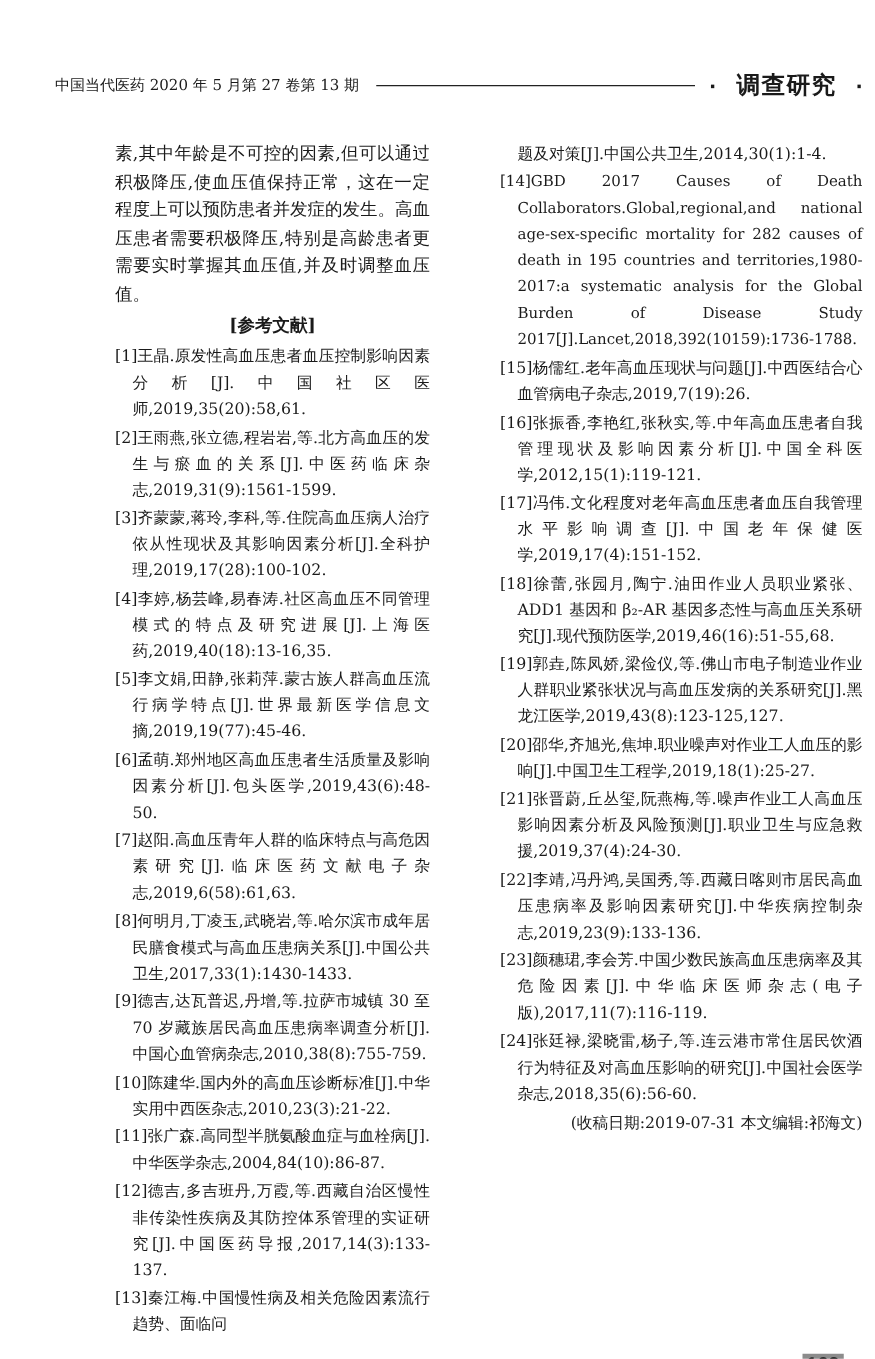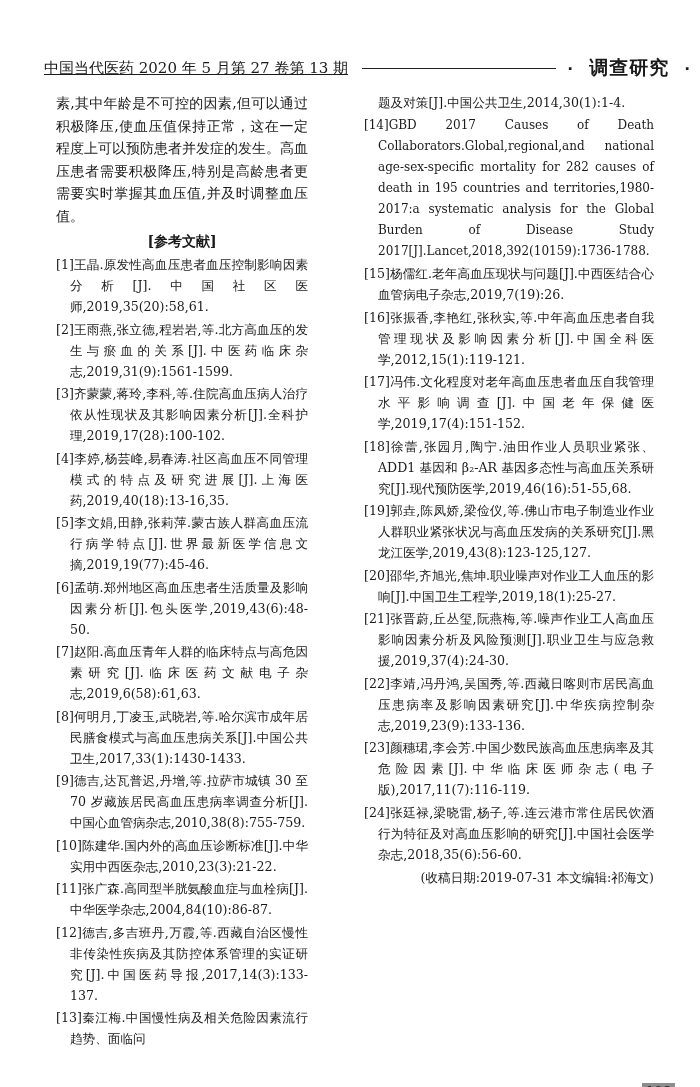--- a/index.html
+++ b/index.html
@@ -1,24 +1,24 @@
 <!DOCTYPE html>
 <html><head>
 <meta charset="utf-8">
 <style>
   html, body { margin: 0; padding: 0; background: #ffffff; }
   body { width: 700px; height: 1087px; position: relative; overflow: hidden;
          font-family: "DejaVu Serif", "Liberation Serif", serif; color: #1a1a1a; }
   .header { position: absolute; left: 44px; top: 54px; width: 650px; height: 28px;
             display: flex; align-items: center; }
-  .header .journal { font-size: 15px; white-space: nowrap; text-decoration: underline; }
+  .header .journal { font-size: 12px; white-space: nowrap; }
   .header .rule { flex: 1; height: 0; border-top: 1px solid #222; margin: 0 8px 0 14px; }
   .header .section { font-family: Liberation Mono, monospace;
                      font-weight: bold; font-size: 19px; letter-spacing: 1px; white-space: nowrap; }
-  .col { position: absolute; top: 92px; font-size: 12.6px; line-height: 21px; }
+  .col { position: absolute; top: 112px; font-size: 12.6px; line-height: 21px; margin-left: 36px; }
   .col.left { left: 56px; width: 252px; }
   .col.right { left: 364px; width: 290px; }
   .para { text-align: justify; text-align-last: left; margin: 0; font-size: 14px; line-height: 22.5px; }
   .refhead { text-align: center; font-weight: bold; font-size: 14px; margin: 3px 0 2px; line-height: 22px;}
   .ref { padding-left: 14px; text-indent: -14px; margin: 0 0 1.5px 0; text-align: justify; }
   .ref.cont { padding-left: 14px; text-indent: 0; }
   .ref.en { font-size: 12px; line-height: 21px; }
   .received { text-align: right; margin-top: 2px; }
   .footer { position: absolute; top: 1083px; left: 372px; font-family: "Liberation Sans", "DejaVu Sans", sans-serif;
             font-size: 11px; white-space: nowrap; display: flex; align-items: center; }

